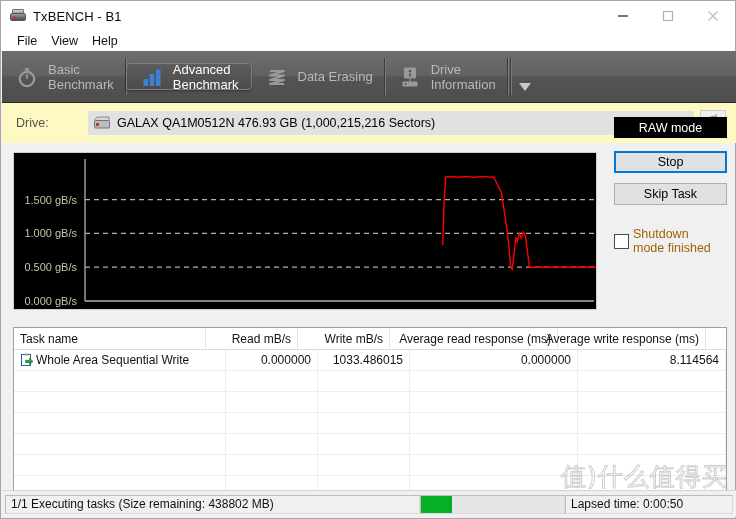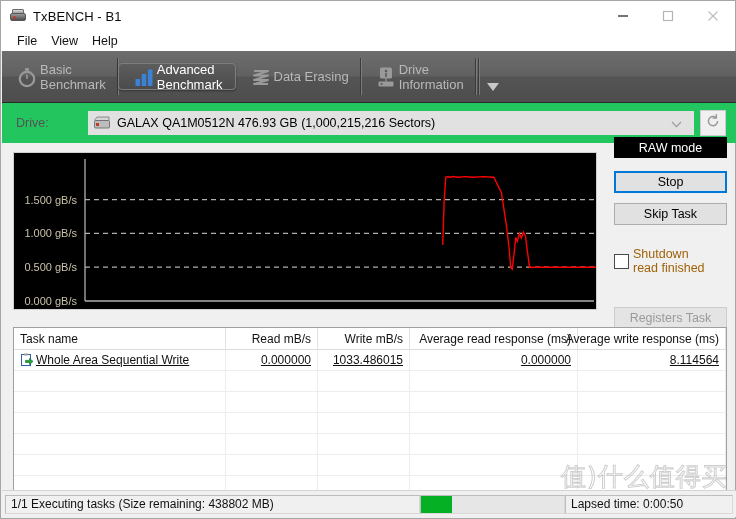--- a/index.html
+++ b/index.html
@@ -41,21 +41,21 @@
     display:flex;align-items:center;padding-left:9px;box-sizing:border-box;
   }
   .menu-item{font-size:12.5px;color:#121212;padding:1px 7px 2px 7px;}
   
   .toolbar{
     position:absolute;left:1px;top:50px;width:734px;height:52px;
     background:linear-gradient(180deg,#6d6d6d 0%,#616161 48%,#545454 52%,#4d4d4d 100%);
     border-bottom:1px solid #2a2a2a;box-sizing:border-box;display:flex;align-items:stretch;
   }
   .tab{
-    display:flex;align-items:center;padding:0 12px;position:relative;
+    display:flex;align-items:center;gap:8px;padding:0 12px;position:relative;
     color:#b9b9b9;font-size:13px;line-height:15px;
   }
   .tab .lbl{display:flex;flex-direction:column;justify-content:center;white-space:nowrap;}
   .tab.sep:after{
     content:"";position:absolute;right:0;top:7px;bottom:7px;width:1px;background:#3b3b3b;
     box-shadow:1px 0 0 #7b7b7b;
   }
   .tab.active{
     margin:12px 0;border:1px solid #7e7e7e;border-radius:4px;
     background:linear-gradient(180deg,#5d5d5d,#4b4b4b);color:#ffffff;
@@ -64,21 +64,21 @@
   .tab .ico{width:26px;height:26px;flex:none;display:flex;align-items:center;justify-content:center;}
   .tab-more{
     margin-left:2px;display:flex;align-items:flex-end;padding:0 8px 6px 8px;position:relative;
   }
   .tab-more:before{
     content:"";position:absolute;left:0;top:7px;bottom:7px;width:1px;background:#3b3b3b;
     box-shadow:1px 0 0 #7b7b7b;
   }
   
   .drivebar{
-    position:absolute;left:1px;top:102px;width:734px;height:40px;background:#22c55e;
+    position:absolute;left:1px;top:102px;width:734px;height:40px;background:#fef9c3;
     display:flex;align-items:center;
   }
   .drive-label{font-size:12.5px;color:#555;margin-left:14px;width:72px;}
   .drive-select{
     position:relative;height:24px;background:#e1e1e1;border:none;
     display:flex;align-items:center;flex:1;margin-right:6px;
   }
   .drive-ico{width:18px;height:14px;margin:0 6px 0 5px;flex:none;position:relative;}
   .drive-text{font-size:12.5px;color:#000;white-space:nowrap;}
   .drive-caret{margin-left:auto;margin-right:12px;}
@@ -86,21 +86,21 @@
     width:24px;height:24px;border:1px solid #cdcdcd;background:#f0f0f0;margin-right:10px;
     display:flex;align-items:center;justify-content:center;flex:none;
   }
   
   .chart-wrap{
     position:absolute;left:12px;top:151px;width:584px;height:158px;
     background:#000;border:1px solid #cfcfcf;box-sizing:border-box;
   }
   .chart-wrap svg{display:block;}
   
-  .side{position:absolute;left:613px;top:116px;width:113px;margin-top:20px;}
+  .side{position:absolute;left:613px;top:116px;width:113px;}
   .btn{
     width:113px;height:22px;box-sizing:border-box;font-size:12.5px;
     display:flex;align-items:center;justify-content:center;
     border:1px solid #adadad;background:#e1e1e1;color:#000;
   }
   .btn.raw{background:#000;color:#fff;border:1px solid #000;height:21px;}
   .btn.primary{border:2px solid #0078d7;background:#e1e1e1;}
   .btn.disabled{color:#9a9a9a;background:#e4e4e4;border:1px solid #cccccc;}
   .chk-row{display:flex;align-items:flex-start;gap:4px;}
   .chk-box{width:13px;height:13px;border:1px solid #4a4a4a;background:#fff;flex:none;margin-top:7px;}
@@ -112,21 +112,21 @@
   }
   .thead{display:flex;height:21px;border-bottom:1px solid #dcdcdc;}
   .th{
     font-size:12px;color:#111;display:flex;align-items:center;box-sizing:border-box;
     padding:0 6px;border-right:1px solid #e2e2e2;white-space:nowrap;
   }
   .th.num{justify-content:flex-end;}
   .tr{display:flex;height:20px;border-bottom:1px solid #ededed;}
   .td{
     font-size:12px;color:#111;display:flex;align-items:center;box-sizing:border-box;
-    padding:0 6px;border-right:1px solid #ededed;white-space:nowrap;overflow:hidden;text-decoration:underline;
+    padding:0 6px;border-right:1px solid #ededed;white-space:nowrap;overflow:hidden;
   }
   .td.num{justify-content:flex-end;}
   .task-ico{width:14px;height:14px;flex:none;margin-right:2px;position:relative;}
   
   .statusbar{
     position:absolute;left:1px;bottom:1px;width:734px;height:27px;background:#f0f0f0;
     border-top:1px solid #d4d4d4;display:flex;align-items:center;box-sizing:border-box;
   }
   .st-cell{
     height:19px;display:flex;align-items:center;box-sizing:border-box;
@@ -296,29 +296,28 @@
   </div>
 
   <div class="side">
     <div class="btn raw" style="margin-bottom:13px;">RAW mode</div>
     <div class="btn primary" style="margin-bottom:10px;">Stop</div>
     <div class="btn" style="margin-bottom:22px;">Skip Task</div>
     <div class="chk-row">
       <span class="chk-box"></span>
       <span class="chk-lbl">
         <span>Shutdown</span><br>
-        <span>read finished</span>
-      </span>
-    </div>
-    <div class="btn disabled" style="margin-top:32px;">Registers Task</div>
+        <span>mode finished</span>
+      </span>
+    </div>
   </div>
 
   <div class="table">
     <div class="thead" id="table-head">
-        <div class="th" style="width: 212px;">Task name</div>
+        <div class="th" style="width: 192px;">Task name</div>
         <div class="th num" style="width: 92px;">Read mB/s</div>
         <div class="th num" style="width: 92px;">Write mB/s</div>
         <div class="th num" style="width: 168px; text-align: center;">Average read response (ms)</div>
         <div class="th num" style="width: 148px;">Average write response (ms)</div>
       </div>
     <div id="table-body">
         <div class="tr">
           <div class="td" style="width: 212px;">
             <span class="task-ico"><svg width="14" height="14" viewBox="0 0 14 14">
                 <rect x="1.5" y="1.5" width="9" height="11" fill="#ffffff" stroke="#2a5db0" stroke-width="1"></rect>

